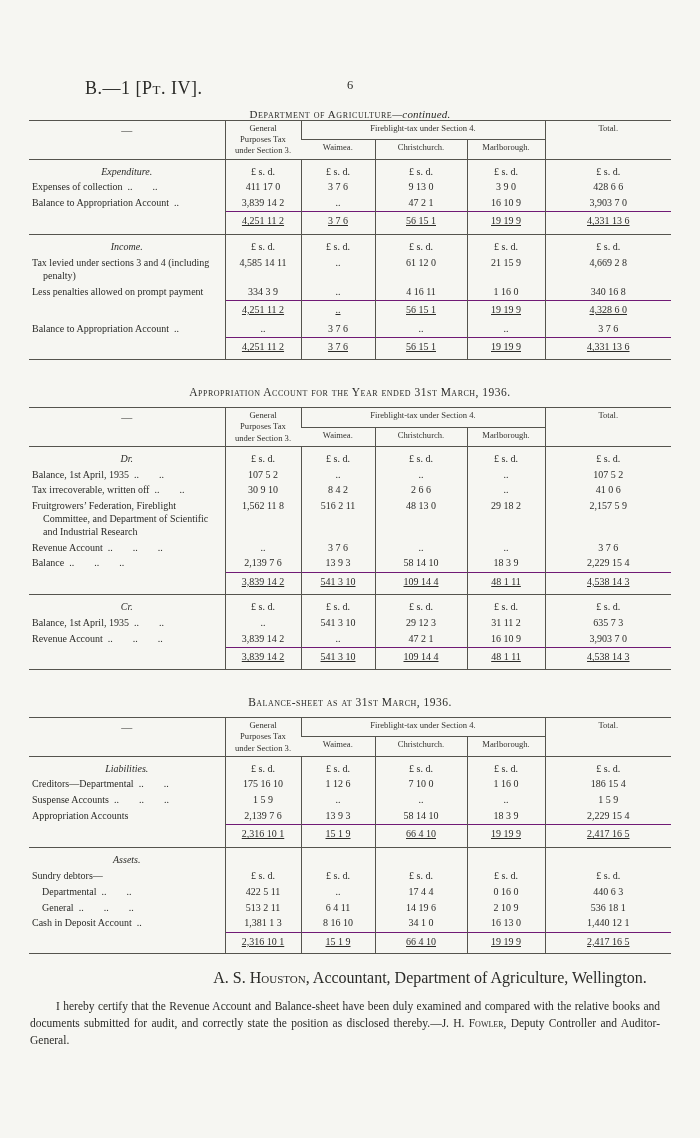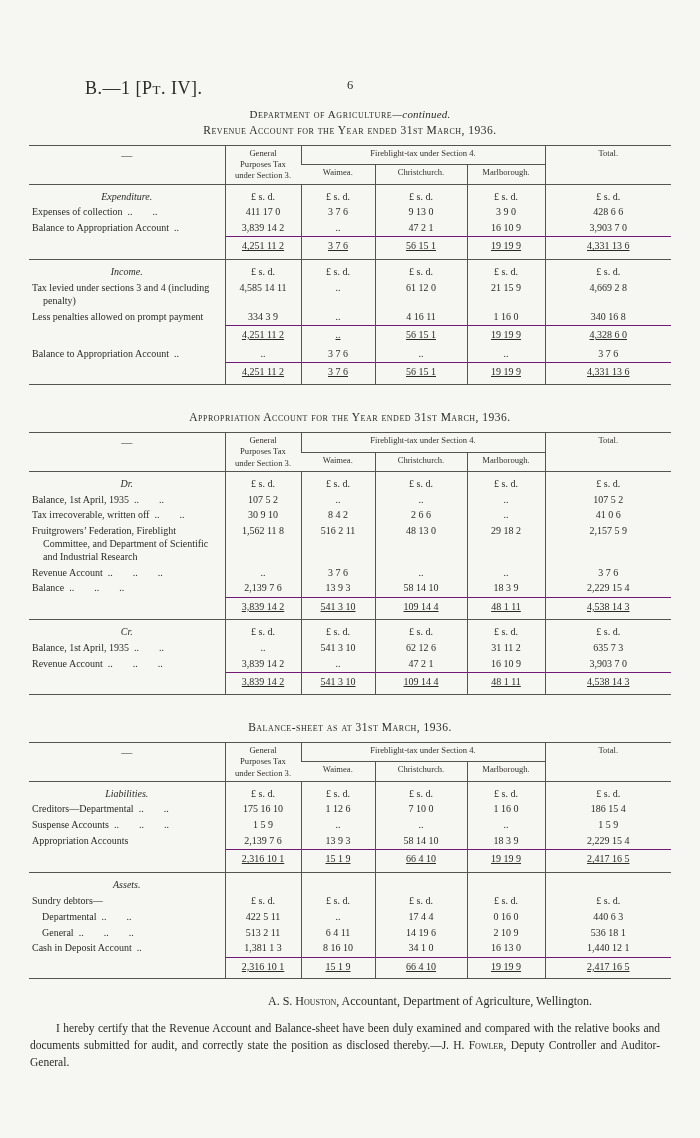--- a/index.html
+++ b/index.html
@@ -41,37 +41,36 @@
 
   tbody td { font-size:10px; line-height:1.28; padding:1.5px 3px; }
   tbody td.label { padding-left:14px; padding-right:2px; text-indent:-11px; }
   tbody td.label.ital { font-style:italic; text-align:center; text-indent:0; padding-left:2px; }
   tbody td.label.ind { padding-left:24px; }
   tbody td.money { text-align:center; white-space:nowrap; }
   tr.secrow td { padding-top:6px; }
   tbody td.rule { border-top:1px solid #701a75; padding-top:3px; padding-bottom:5px;text-decoration:underline; }
   tr.sep td { border-bottom:1px solid #55544e; padding-bottom:6px; }
 
-  .signature { margin:15px 30px 0 190px; text-align:center; font-size:12px; }
+  .signature { margin:15px 30px 0 190px; text-align:center; font-size:16px; }
   .certify {
     margin:11px 40px 0 30px; font-size:11.5px;
     text-align:justify; text-indent:26px; line-height:1.45;
   }
 </style>
 </head>
 <body>
 
 <header class="doc-header">
   <div class="doc-ref sc">B.—1 [Pt. IV].</div>
   <div class="page-num">6</div>
 </header>
 
 <div class="headings">
   <div class="h-dept"><span class="sc">Department of Agriculture</span><span class="cont">—continued.</span></div>
-  <div class="table-caption sc">Revenue Account for the Year ended 31st March, 1936.</div>
 </div>
 
 <section>
   <table class="acct">
     <colgroup>
         <col style="width:196px">
         <col style="width:76px">
         <col style="width:74px">
         <col style="width:92px">
         <col style="width:78px">
@@ -262,21 +261,21 @@
           <td class="money">£ s. d.</td>
           <td class="money">£ s. d.</td>
           <td class="money">£ s. d.</td>
           <td class="money">£ s. d.</td>
           <td class="money">£ s. d.</td>
         </tr>
         <tr>
           <td class="label">Balance, 1st April, 1935 ..  ..</td>
           <td class="money">..</td>
           <td class="money">541 3 10</td>
-          <td class="money">62 12 6</td>
+          <td class="money">29 12 3</td>
           <td class="money">31 11 2</td>
           <td class="money">635 7 3</td>
         </tr>
         <tr>
           <td class="label">Revenue Account ..  ..  ..</td>
           <td class="money">3,839 14 2</td>
           <td class="money">..</td>
           <td class="money">47 2 1</td>
           <td class="money">16 10 9</td>
           <td class="money">3,903 7 0</td>

